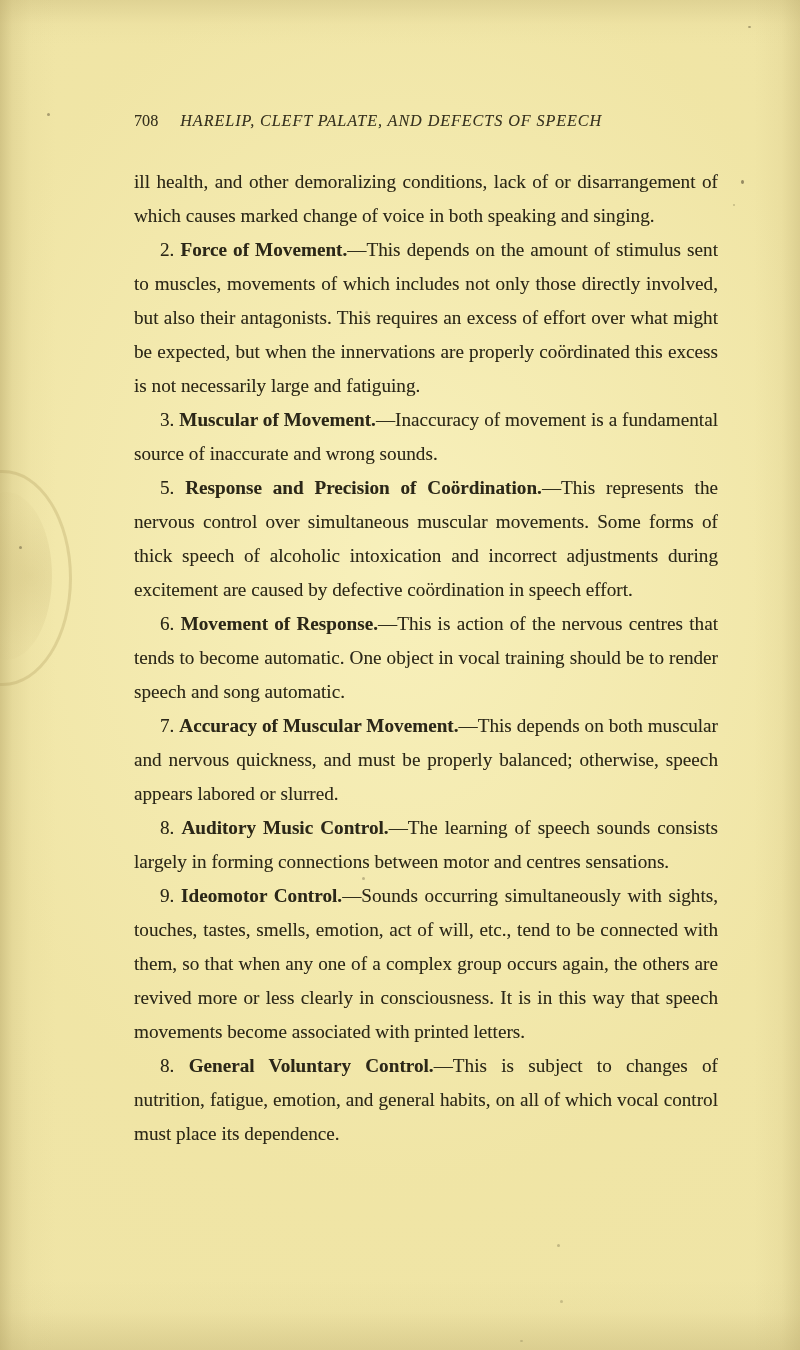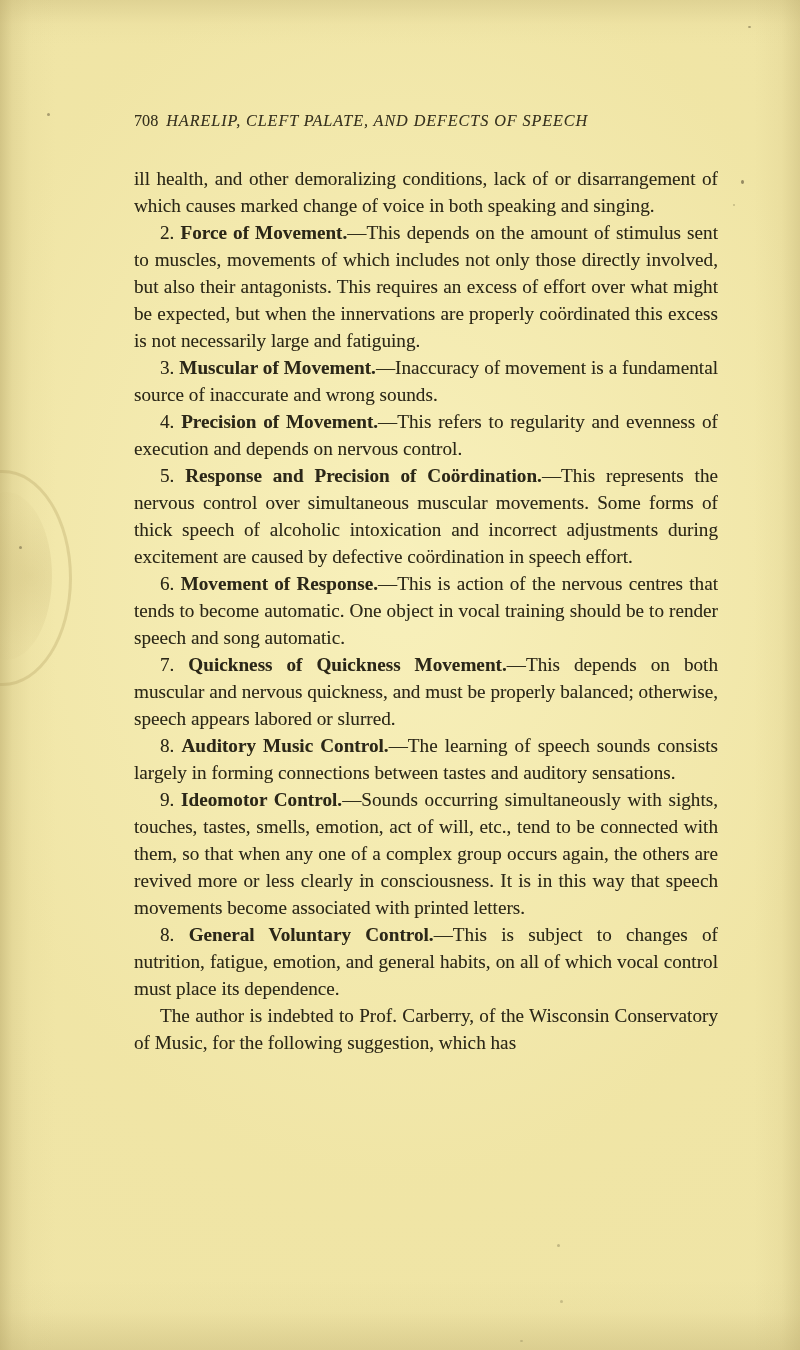--- a/index.html
+++ b/index.html
@@ -122,27 +122,27 @@
     font-style: italic;
     font-size: 16.2px;
     letter-spacing: 0.9px;
     white-space: nowrap;
     margin: 0 0 34px 0;
     color: #36311f;
   }
   .running-head .folio {
     font-style: normal;
     letter-spacing: 0;
-    margin-right: 8px;
+    margin-right: 22px;
   }
 
   p.body {
     margin: 0;
     font-size: 19.2px;
-    line-height: 27px;
+    line-height: 34px;
     text-align: justify;
     text-justify: inter-word;
     color: #2b2718;
     text-indent: 0;
   }
 
   p.body.indent {
     text-indent: 26px;
   }
 
@@ -184,25 +184,23 @@
 
     <div class="running-head">
       <span class="folio">708</span><span>HARELIP, CLEFT PALATE, AND DEFECTS OF SPEECH</span>
     </div>
 
     <p class="body">ill health, and other demoralizing conditions, lack of or disarrangement of which causes marked change of voice in both speaking and singing.</p>
 
     <div id="item-list">
         <p class="body indent"><span>2.</span> <span class="runin">Force of Movement.</span><span>—</span><span>This depends on the amount of stimulus sent to muscles, movements of which includes not only those directly involved, but also their antagonists. This requires an excess of effort over what might be expected, but when the innervations are properly coördinated this excess is not necessarily large and fatiguing.</span></p>
         <p class="body indent"><span>3.</span> <span class="runin">Muscular of Movement.</span><span>—</span><span>Inaccuracy of movement is a fundamental source of inaccurate and wrong sounds.</span></p>
-        <p class="body indent"><span>4.</span> <span class="runin">Precision of Movement.</span><span>—</span><span>This refers to regularity and evenness of execution and depends on nervous control.</span></p>
         <p class="body indent"><span>5.</span> <span class="runin">Response and Precision of Coördination.</span><span>—</span><span>This represents the nervous control over simultaneous muscular movements. Some forms of thick speech of alcoholic intoxication and incorrect adjustments during excitement are caused by defective coördination in speech effort.</span></p>
         <p class="body indent"><span>6.</span> <span class="runin">Movement of Response.</span><span>—</span><span>This is action of the nervous centres that tends to become automatic. One object in vocal training should be to render speech and song automatic.</span></p>
-        <p class="body indent"><span>7.</span> <span class="runin">Quickness of Quickness Movement.</span><span>—</span><span>This depends on both muscular and nervous quickness, and must be properly balanced; otherwise, speech appears labored or slurred.</span></p>
-        <p class="body indent"><span>8.</span> <span class="runin">Auditory Music Control.</span><span>—</span><span>The learning of speech sounds consists largely in forming connections between tastes and auditory sensations.</span></p>
+        <p class="body indent"><span>7.</span> <span class="runin">Accuracy of Muscular Movement.</span><span>—</span><span>This depends on both muscular and nervous quickness, and must be properly balanced; otherwise, speech appears labored or slurred.</span></p>
+        <p class="body indent"><span>8.</span> <span class="runin">Auditory Music Control.</span><span>—</span><span>The learning of speech sounds consists largely in forming connections between motor and centres sensations.</span></p>
         <p class="body indent"><span>9.</span> <span class="runin">Ideomotor Control.</span><span>—</span><span>Sounds occurring simultaneously with sights, touches, tastes, smells, emotion, act of will, etc., tend to be connected with them, so that when any one of a complex group occurs again, the others are revived more or less clearly in consciousness. It is in this way that speech movements become associated with printed letters.</span></p>
         <p class="body indent"><span>8.</span> <span class="runin">General Voluntary Control.</span><span>—</span><span>This is subject to changes of nutrition, fatigue, emotion, and general habits, on all of which vocal control must place its dependence.</span></p>
       </div>
 
-    <p class="body indent">The author is indebted to Prof. Carberry, of the Wisconsin Conservatory of Music, for the following suggestion, which has</p>
 
   </div>
 </div>
 
 </body></html>

